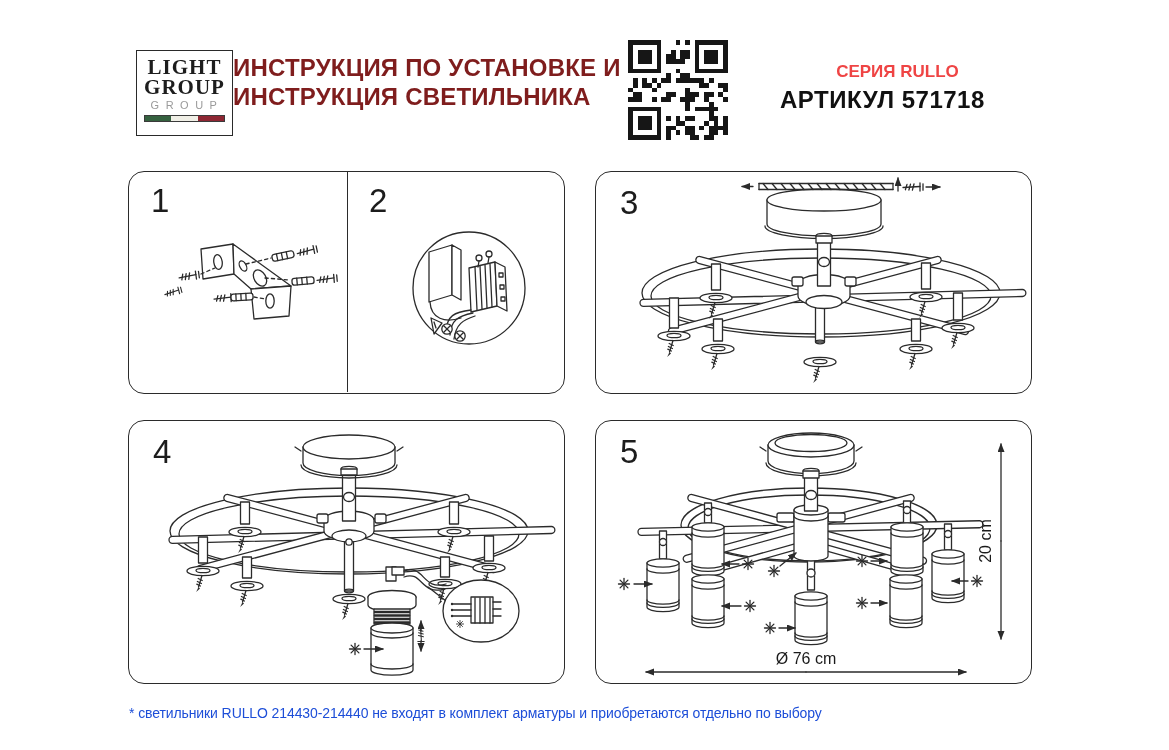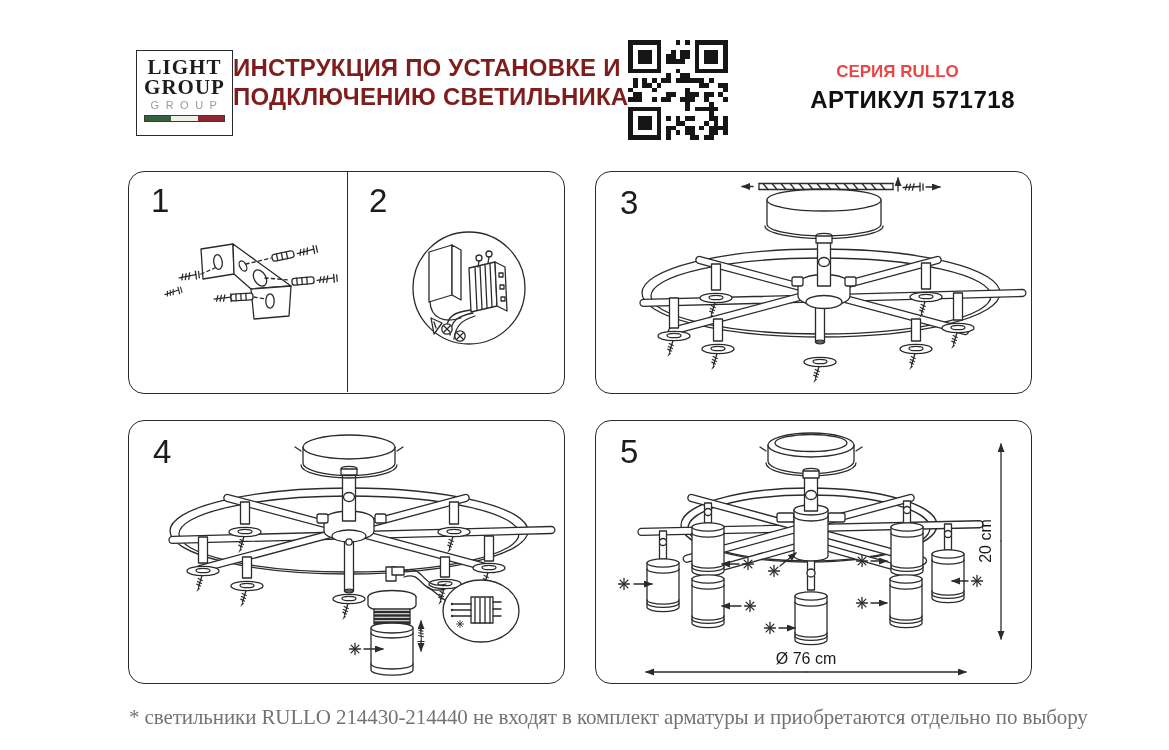--- a/index.html
+++ b/index.html
@@ -12,21 +12,21 @@
         box-sizing:border-box;text-align:center;padding-top:6px;background:#fff;}
   .logo-l1,.logo-l2{font-family:"Liberation Serif",serif;font-weight:bold;font-size:21px;
         line-height:20px;letter-spacing:1px;color:#1d1d1d;}
   .logo-l3{font-size:11px;letter-spacing:6.5px;color:#9a9a9a;margin-top:2px;margin-left:5px;}
   .logo-flag{display:flex;height:5px;margin:4px 7px 0 7px;border:1px solid #3a3a3a;}
   .logo-flag span{flex:1;}
   .title{left:233px;top:53px;width:400px;font-size:24px;font-weight:bold;line-height:29px;
         letter-spacing:0.2px;color:#7f1d1d;}
   .qr{left:628px;top:40px;width:100px;height:100px;}
   .series{left:780px;top:62px;width:235px;text-align:center;font-weight:bold;font-size:17px;color:#ef4444;}
-  .article{left:780px;top:86px;width:235px;text-align:right;font-weight:bold;font-size:24px;
+  .article{left:780px;top:86px;width:235px;text-align:left;font-weight:bold;font-size:24px;
         letter-spacing:0.5px;color:#111;}
 
   
   .panel{border:1.6px solid #2b2b2b;border-radius:16px;box-sizing:border-box;background:#fff;overflow:hidden;}
   .p12{left:128px;top:171px;width:437px;height:223px;}
   .p3{left:595px;top:171px;width:437px;height:223px;}
   .p4{left:128px;top:420px;width:437px;height:264px;}
   .p5{left:595px;top:420px;width:437px;height:264px;}
   .divider{position:absolute;left:218px;top:0;width:0;height:220px;border-left:1.6px solid #2b2b2b;}
   .step-num{position:absolute;font-size:33px;color:#1c1c1c;line-height:33px;}
@@ -35,21 +35,21 @@
   
   svg.art line,svg.art path,svg.art ellipse,svg.art rect,svg.art circle,svg.art polygon{
      stroke:#2b2b2b;stroke-width:1.3;fill:none;stroke-linecap:round;stroke-linejoin:round;}
   svg.art .wf{fill:#ffffff;}
   svg.art .dk{fill:#2b2b2b;stroke:none;}
   svg.art .dash{stroke-dasharray:3.2,3.2;}
   svg.art .thick{stroke-width:2.4;}
   svg.art text{fill:#1a1a1a;stroke:none;font-family:"Liberation Sans",sans-serif;font-size:16px;}
 
   
-  .footnote{left:129px;top:705px;width:960px;font-size:21px;letter-spacing:-0.1px;color:#737373;font-family:Liberation Serif, serif;}
+  .footnote{left:129px;top:705px;width:960px;font-size:14px;letter-spacing:-0.1px;color:#1d4ed8;}
 </style>
 </head>
 <body>
 
 <div class="page">
 
   <svg class="art" width="0" height="0" style="position:absolute">
     <defs>
       <marker id="ah" markerWidth="10" markerHeight="8" refX="8" refY="3.5" orient="auto" markerUnits="userSpaceOnUse">
         <path d="M0,0 L9,3.5 L0,7 Z" style="fill:#2b2b2b;stroke:none"></path>
@@ -99,21 +99,21 @@
     <div class="logo-l3">GROUP</div>
     <div class="logo-flag">
       <span style="background:#35613f"></span>
       <span style="background:#f0efe6"></span>
       <span style="background:#8e2733"></span>
     </div>
   </div>
 
   <div class="abs title">
     <div>ИНСТРУКЦИЯ ПО УСТАНОВКЕ И</div>
-    <div>ПОДКЛЮЧЕНИЮ СВЕТИЛЬНИКА</div>
+    <div>ИНСТРУКЦИЯ СВЕТИЛЬНИКА</div>
   </div>
 
   <div class="abs qr">
     <svg id="qr" viewBox="0 0 21 21" width="100" height="100" shape-rendering="crispEdges">
         <rect x="10" y="0" width="1" height="1" style="fill:#161616;stroke:none"></rect>
         <rect x="12" y="0" width="1" height="1" style="fill:#161616;stroke:none"></rect>
         <rect x="9" y="2" width="1" height="1" style="fill:#161616;stroke:none"></rect>
         <rect x="11" y="2" width="1" height="1" style="fill:#161616;stroke:none"></rect>
         <rect x="12" y="2" width="1" height="1" style="fill:#161616;stroke:none"></rect>
         <rect x="8" y="3" width="1" height="1" style="fill:#161616;stroke:none"></rect>

